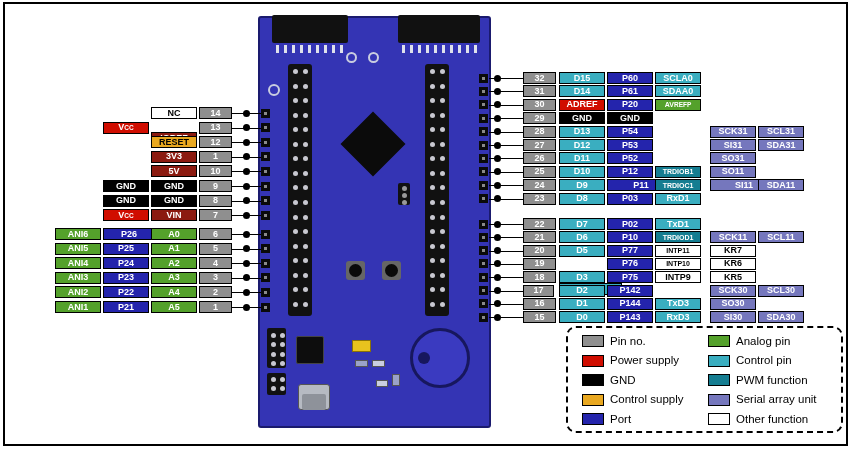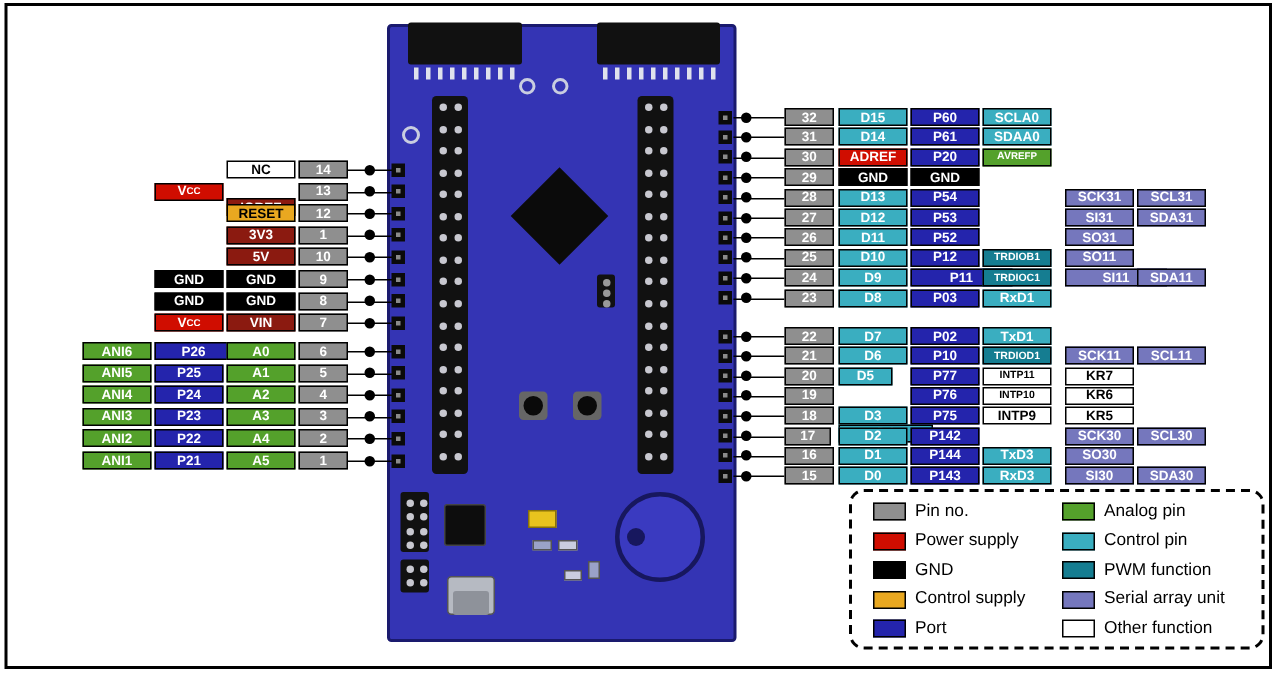--- a/index.html
+++ b/index.html
@@ -341,21 +341,21 @@
     <div class="box t-pin_no" style="left: 523px; top: 231.3px; width: 33px;">21</div>
     <div class="box t-digital" style="left: 559px; top: 231.3px; width: 46px;">D6</div>
     <div class="box t-port" style="left: 607px; top: 231.3px; width: 46px;">P10</div>
     <div class="box t-pwm sm" style="left: 655px; top: 231.3px; width: 46px;">TRDIOD1</div>
     <div class="box t-serial" style="left: 710px; top: 231.3px; width: 46px;">SCK11</div>
     <div class="box t-serial" style="left: 758px; top: 231.3px; width: 46px;">SCL11</div>
     <div class="wire" style="left: 489px; top: 250.6px; width: 34px;"></div>
     <div class="dot" style="left: 494px; top: 247.1px;"></div>
     <div class="edge-pin" style="left: 479px; top: 246.1px;"></div>
     <div class="box t-pin_no" style="left: 523px; top: 244.6px; width: 33px;">20</div>
-    <div class="box t-digital" style="left: 559px; top: 244.6px; width: 36px;">D5</div>
+    <div class="box t-digital" style="left: 559px; top: 244.6px; width: 46px;">D5</div>
     <div class="box t-port" style="left: 607px; top: 244.6px; width: 46px;">P77</div>
     <div class="box t-other sm" style="left: 655px; top: 244.6px; width: 46px;">INTP11</div>
     <div class="box t-other" style="left: 710px; top: 244.6px; width: 46px;">KR7</div>
     <div class="wire" style="left: 489px; top: 263.9px; width: 34px;"></div>
     <div class="dot" style="left: 494px; top: 260.4px;"></div>
     <div class="edge-pin" style="left: 479px; top: 259.4px;"></div>
     <div class="box t-pin_no" style="left: 523px; top: 257.9px; width: 33px;">19</div>
     <div class="box t-digital" style="left: 559px; top: 257.9px; width: 63px; margin-top: 25px;">D4</div>
     <div class="box t-port" style="left: 607px; top: 257.9px; width: 46px;">P76</div>
     <div class="box t-other sm" style="left: 655px; top: 257.9px; width: 46px;">INTP10</div>

